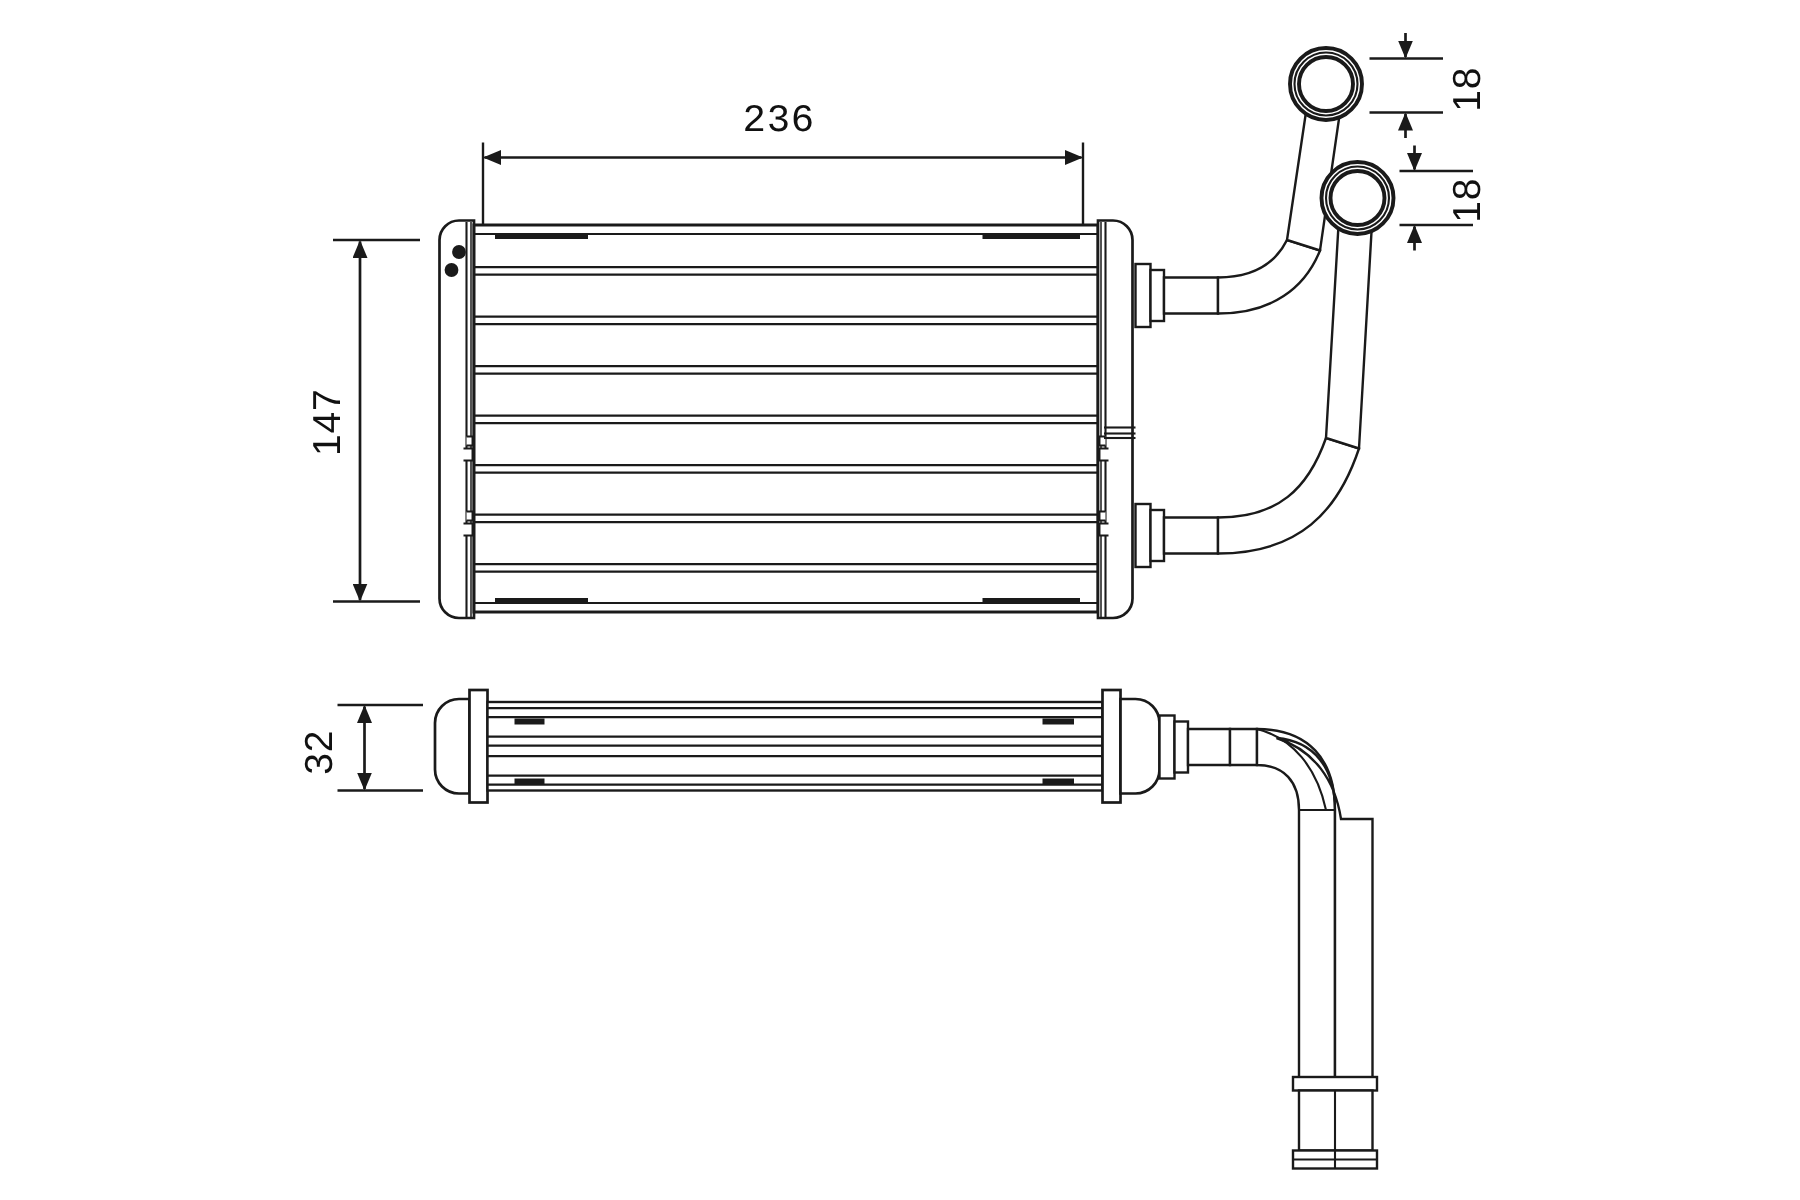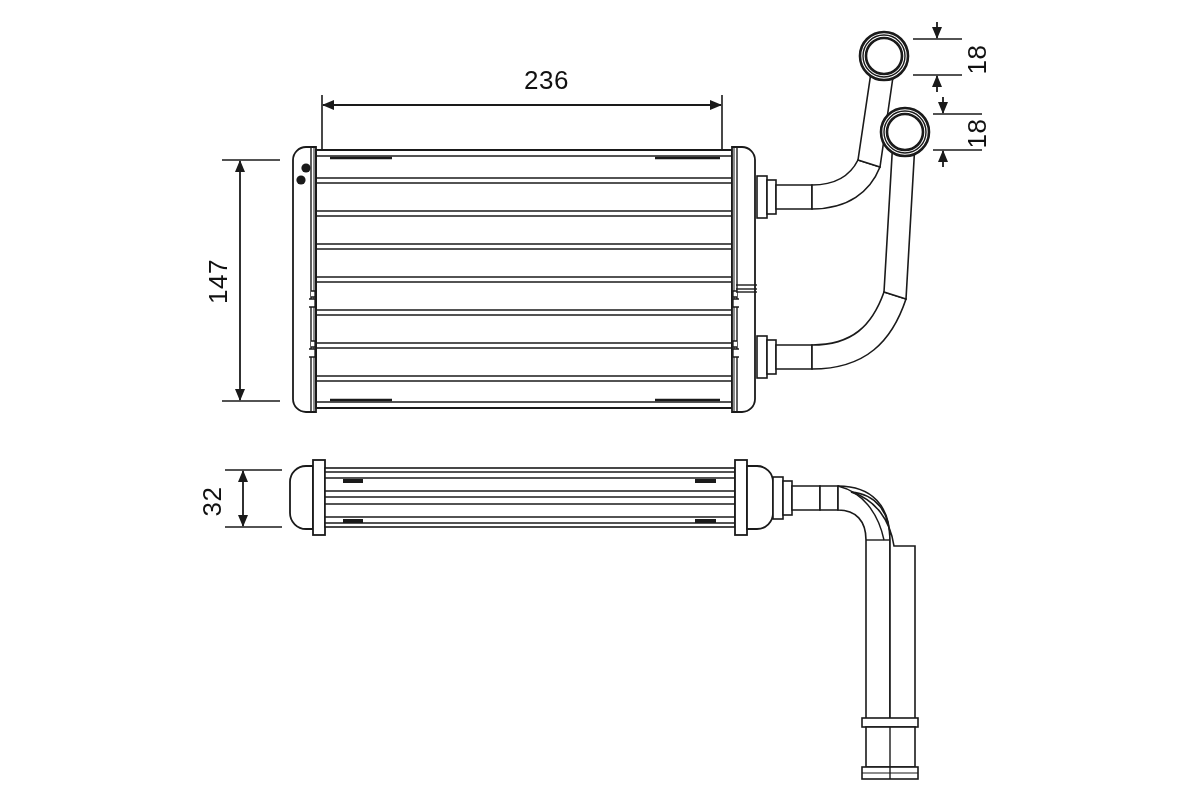--- a/index.html
+++ b/index.html
@@ -236,21 +236,21 @@
         <line x1="890" y1="727" x2="890" y2="767" stroke-width="1.4"></line>
 
         <rect x="862" y="767" width="56" height="12" stroke-width="1.6" fill="#ffffff"></rect>
         <line x1="890" y1="767" x2="890" y2="779" stroke-width="1.4"></line>
         <line x1="862" y1="773" x2="918" y2="773" stroke-width="1.2"></line>
       </g>
 
     </g>
   </svg>
 
-  <div class="dim-label" style="left:524px; top:65px;">236</div>
+  <div class="dim-label" style="left:495px; top:65px;font-family:Liberation Mono, monospace;">236</div>
 
   <div class="dim-label rot90" style="left:196px; top:266px;">147</div>
 
   <div class="dim-label rot90" style="left:963px; top:44px;">18</div>
 
   <div class="dim-label rot90" style="left:963px; top:118px;">18</div>
 
   <div class="dim-label rot90" style="left:198px; top:486px;">32</div>
 
 </div>

